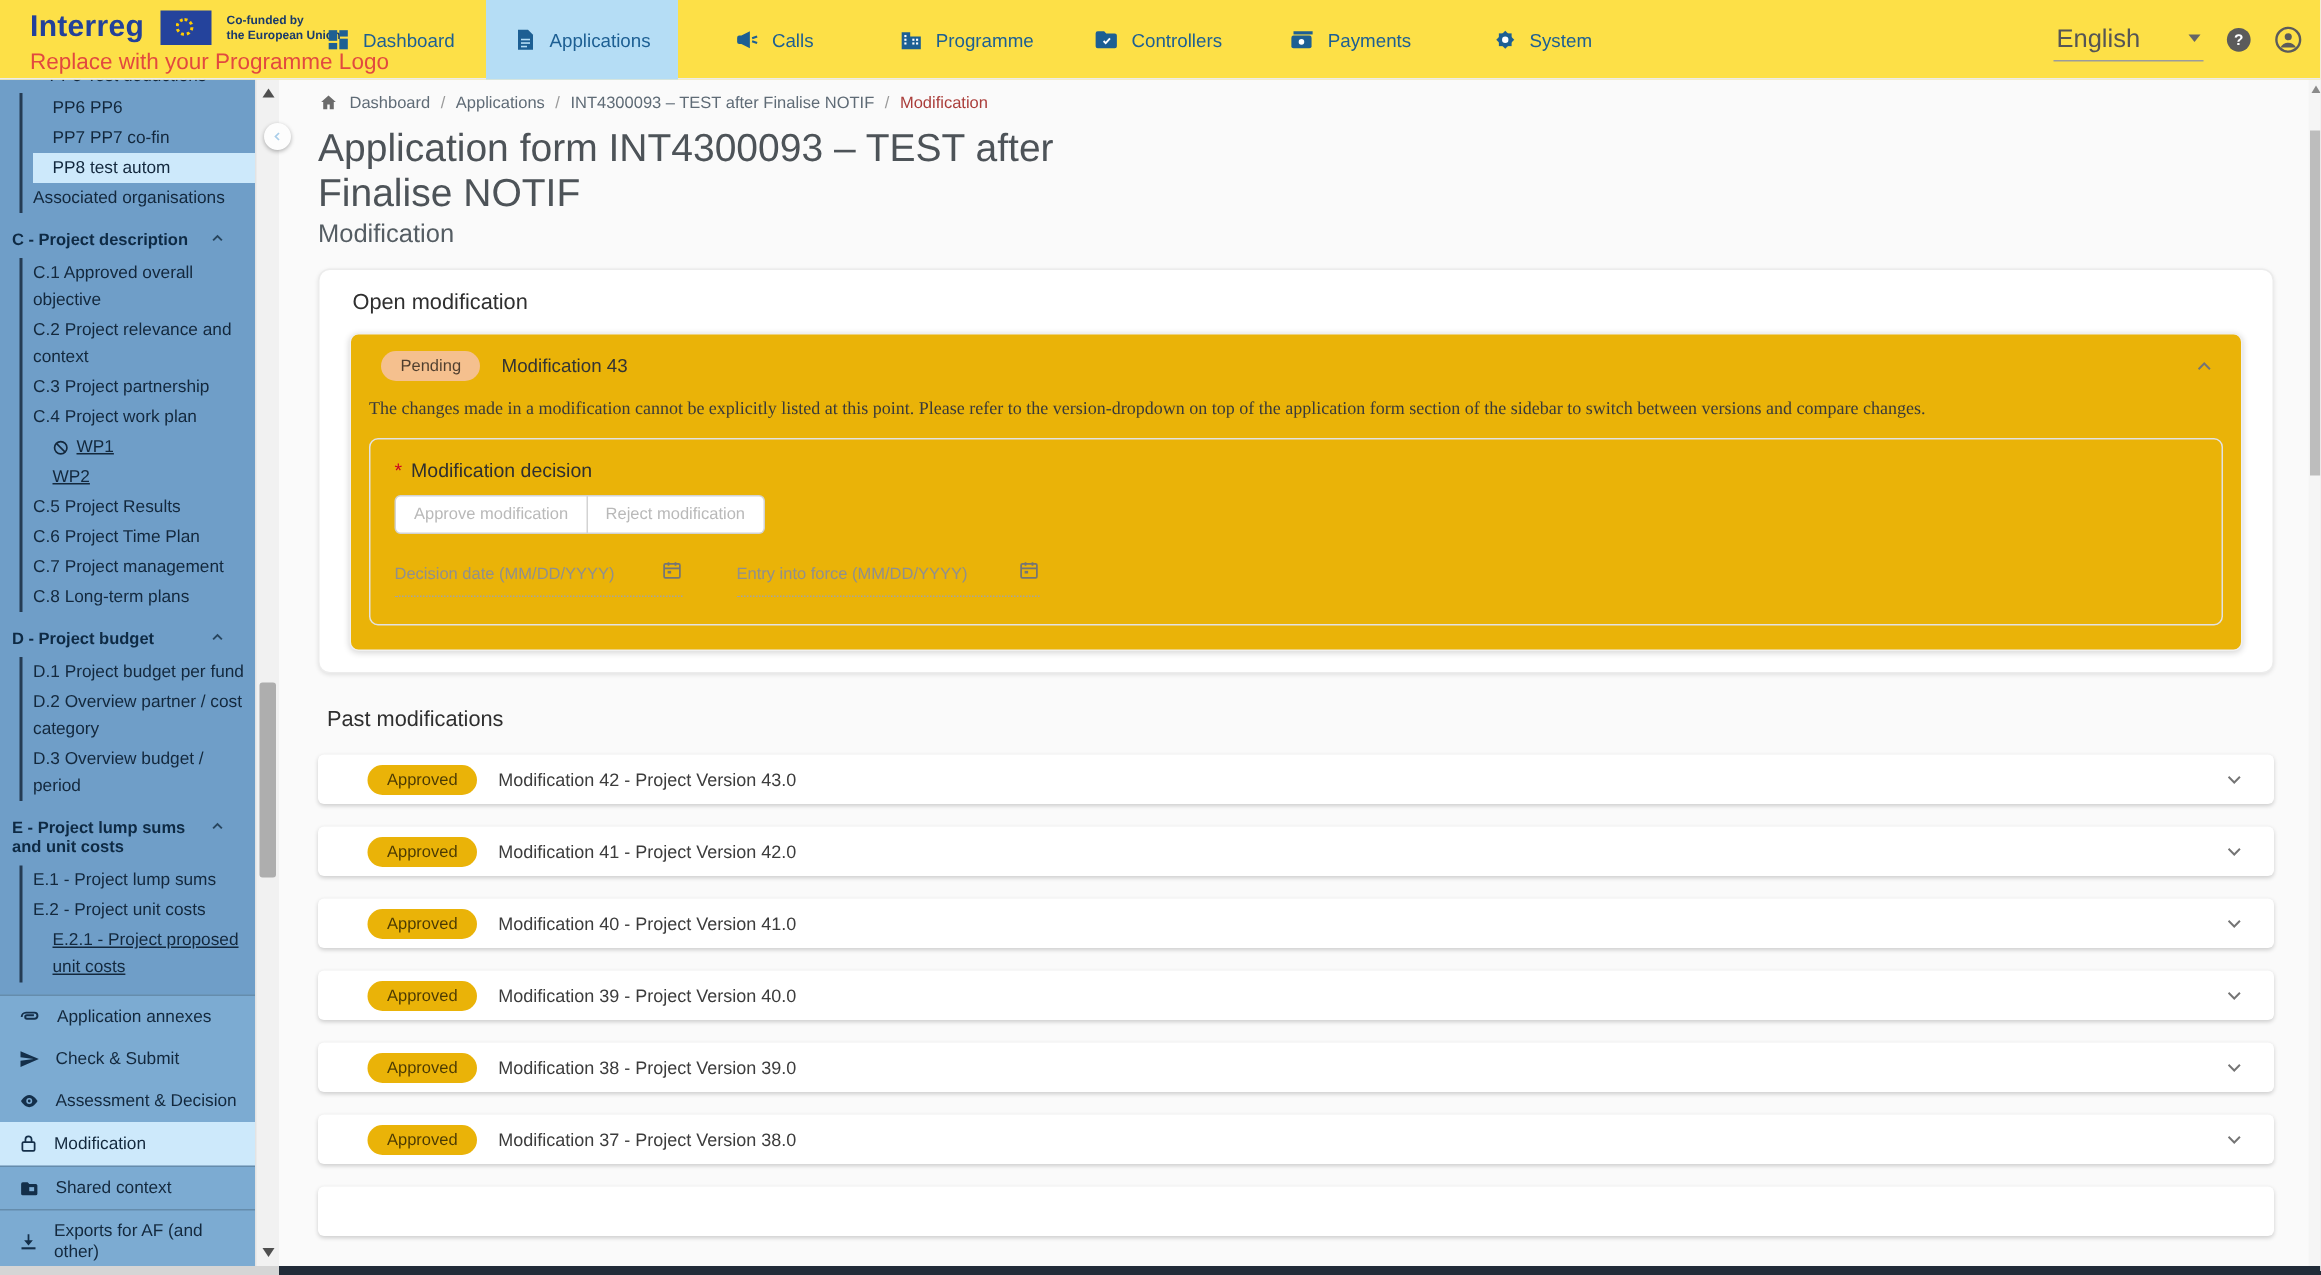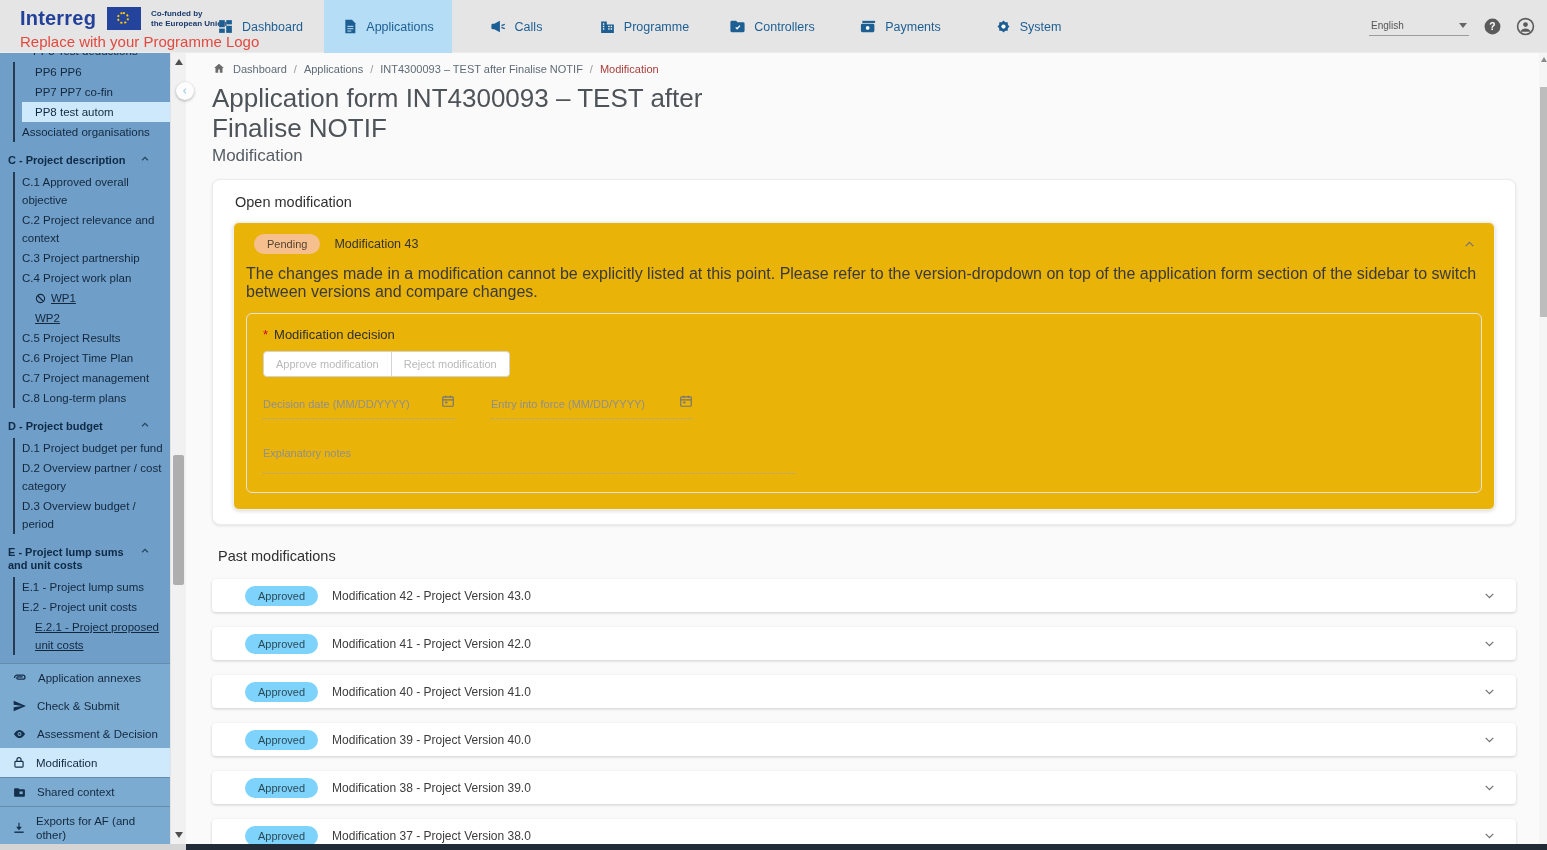--- a/index.html
+++ b/index.html
@@ -1,35 +1,35 @@
 <!DOCTYPE html>
 <html><head>
 <meta charset="utf-8">
 <style>
   * { margin:0; padding:0; box-sizing:border-box; }
   html,body { background:#e9e9e9; }
   body { font-family:"Liberation Sans", sans-serif; }
   .screen { position:relative; width:1547px; height:850px; background:#fafafa; overflow:hidden; margin:0 auto; }
 
   
-  .header { position:absolute; top:0; left:0; width:1547px; height:53px; background:#e5e5e5; border-bottom:1px solid #ececec; z-index:30; }
+  .header { position:absolute; top:0; left:0; width:1547px; height:53px; background:#fde047; border-bottom:1px solid #ececec; z-index:30; }
   .logo-block { position:absolute; left:20px; top:7px; }
   .brand { font-size:20px; font-weight:bold; color:#23419a; letter-spacing:0.2px; display:inline-block; }
   .eu-flag { display:inline-block; vertical-align:top; width:34px; height:23px; background:#24439c; margin-left:6px; position:relative; }
   .eu-flag .stars { position:absolute; left:50%; top:50%; width:12px; height:12px; margin:-7px 0 0 -7px; border:2px dotted #ffcc00; border-radius:50%; }
   .cofunded { display:inline-block; vertical-align:top; margin-left:6px; font-size:8px; font-weight:bold; color:#1a3a6b; line-height:10px; padding-top:2px; }
   .logo-red { position:absolute; left:0; top:26px; white-space:nowrap; font-size:15px; color:#e2493f; }
 
   .nav { position:absolute; left:196px; top:0; height:53px; display:flex; }
   .nav-item { width:128px; height:53px; display:flex; align-items:center; justify-content:center; gap:8px; color:#1d5f93; font-size:12.5px; cursor:pointer; }
   .nav-item.active { background:#b5ddf5; }
   .nav-item svg { flex:0 0 auto; }
 
   .header-right { position:absolute; right:12px; top:0; height:53px; display:flex; align-items:center; gap:14px; }
-  .lang-select { width:100px; border-bottom:1px solid #9c9c9c; font-size:10px; color:#555; padding:3px 2px 4px 2px; display:flex; justify-content:space-between; align-items:center; cursor:pointer; }
+  .lang-select { width:100px; border-bottom:1px solid #9c9c9c; font-size:17px; color:#555; padding:3px 2px 4px 2px; display:flex; justify-content:space-between; align-items:center; cursor:pointer; }
   .caret-down { width:0; height:0; border-left:4px solid transparent; border-right:4px solid transparent; border-top:5px solid #666; }
   .round-icon { width:19px; height:19px; cursor:pointer; }
 
   
   .sidebar { position:absolute; left:0; top:53px; width:170px; height:791px; background:#6f9ec8; color:#13283d; font-size:11.5px; overflow:hidden; }
   .clipped-item { height:9px; overflow:hidden; }
   .clipped-item span { display:block; transform:translateY(-8px); padding-left:33px; color:#13283d; }
   .side-group { margin-left:13px; border-left:2px solid #243b53; padding-left:7px; }
   .side-item { line-height:18px; padding:1px 0 1px 0; cursor:pointer; }
   .side-item.pp { padding-left:13px; }
@@ -59,24 +59,24 @@
   .bc-current { color:#aa3d3a; }
   .page-title { margin-top:8px; width:520px; font-size:26px; line-height:30px; font-weight:400; color:#4d5358; }
   .page-subtitle { margin-top:3px; font-size:17px; color:#555d63; }
 
   .card { margin-top:13px; background:#ffffff; border:1px solid #ececec; border-radius:8px; box-shadow:0 1px 3px rgba(0,0,0,0.10); padding:14px 16px 14px 16px; }
   .card-heading { font-size:14.5px; color:#2f2f2f; margin-left:6px; }
   .panel { margin:12px 4px 0 4px; background:#eab308; border:1px solid #f0f0f0; border-radius:6px; box-shadow:0 1px 4px rgba(0,0,0,0.16); }
   .panel-header { display:flex; align-items:center; gap:14px; padding:11px 18px 9px 20px; cursor:pointer; }
   .badge { font-size:11px; color:rgba(0,0,0,0.68); padding:4px 13px; border-radius:14px; white-space:nowrap; }
   .badge.pending { background:#f5c08e; }
-  .badge.approved { background:#7dd3fc; }
+  .badge.approved { background:#eab308; }
   .panel-title { font-size:12.5px; color:#333; }
   .spacer { flex:1; }
-  .panel-notice { padding:2px 12px 0 12px; font-size:16px; color:#3a3a3a; }
+  .panel-notice { padding:2px 12px 0 12px; font-size:12px; color:#3a3a3a;font-family:Liberation Serif, serif; }
   .form-box { margin:12px 12px 16px 12px; border:1px solid #e2e2e2; border-radius:6px; padding:13px 16px 18px 16px; }
   .decision-label { font-size:13px; color:#2f2f2f; }
   .req { color:#cc0022; margin-right:6px; }
   .btn-group { margin-top:9px; display:inline-flex; }
   .btn { background:#fff; border:1px solid #d3d3d3; color:#b9b9b9; font-size:11px; padding:6px 12px; font-family:"Liberation Sans", sans-serif; cursor:default; }
   .btn:first-child { border-radius:4px 0 0 4px; }
   .btn:last-child { border-radius:0 4px 4px 0; border-left:none; }
   .fields-row { margin-top:17px; display:flex; gap:36px; }
   .field { position:relative; }
   .field input { width:100%; border:none; border-bottom:1px dotted #a3a3a3; background:transparent; font-size:11px; color:#444; padding:2px 20px 8px 0; outline:none; font-family:"Liberation Sans", sans-serif; }
@@ -383,23 +383,20 @@
             </div>
             <div class="field date2">
               <input type="text" placeholder="Entry into force (MM/DD/YYYY)" style="">
               <svg class="cal" width="14" height="14" viewBox="0 0 24 24" fill="none" stroke="#757575" stroke-width="2">
                   <rect x="3" y="5" width="18" height="16" rx="1.5"></rect>
                   <path d="M8 3v4M16 3v4M3 10h18"></path>
                   <rect x="7" y="13" width="4" height="3" fill="#757575" stroke="none"></rect>
                 </svg>
             </div>
           </div>
-          <div class="field notes">
-            <input type="text" placeholder="Explanatory notes" style="">
-          </div>
         </div>
       </div>
     </div>
 
     <div class="section-heading">Past modifications</div>
 
     <div class="mod-row">
       <span class="badge approved">Approved</span>
       <span class="row-label">Modification 42 - Project Version 43.0</span>
       <span class="spacer"></span>

